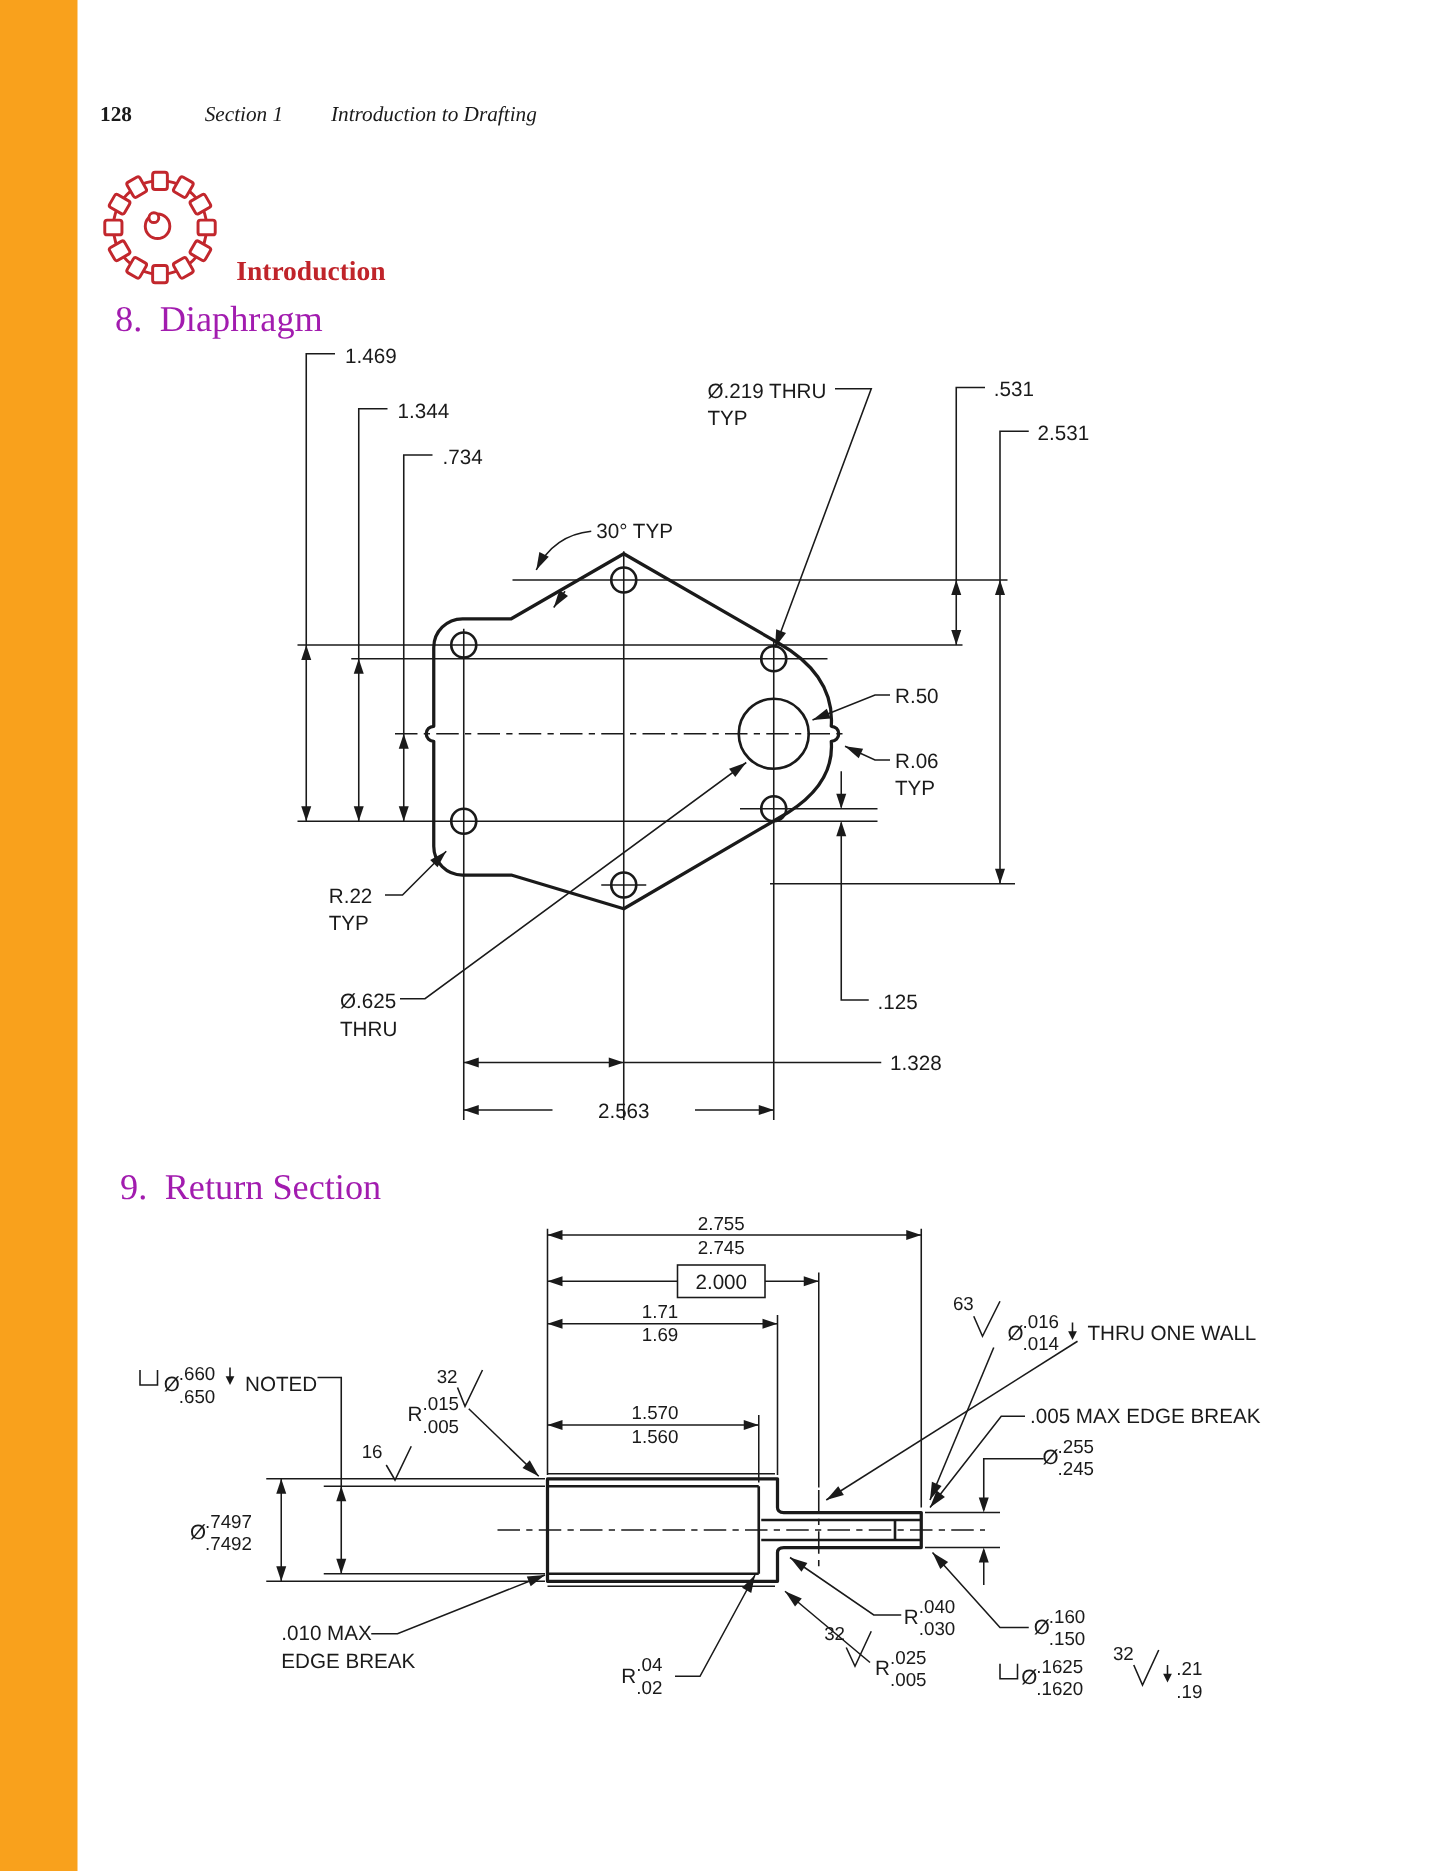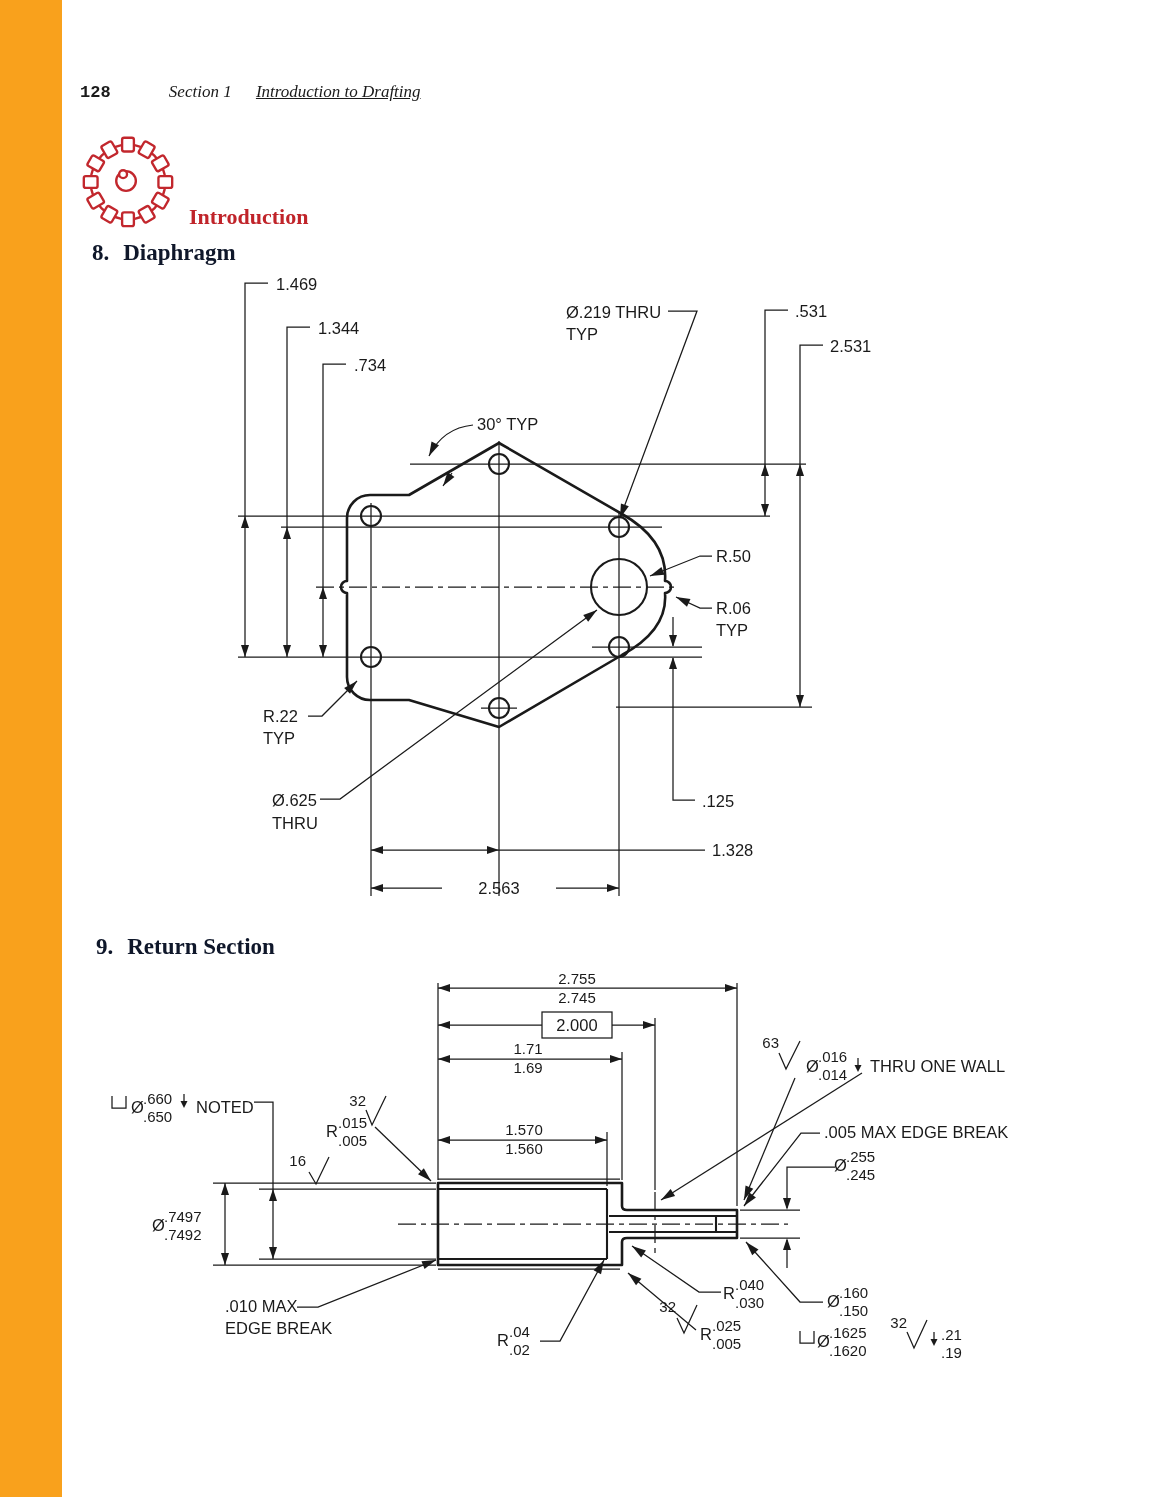--- a/index.html
+++ b/index.html
@@ -1,27 +1,27 @@
 <!DOCTYPE html>
 <html><head>
 <meta charset="utf-8">
 <style>
   html,body{margin:0;padding:0;}
   body{width:1156px;height:1497px;position:relative;background:#ffffff;overflow:hidden;
        font-family:"Liberation Sans",sans-serif;}
   .accent-bar{position:absolute;left:0;top:0;width:62px;height:1497px;}
   .runhead{position:absolute;top:82px;left:80px;font-family:"Liberation Serif",serif;
            font-size:17px;color:#1a1a1a;}
-  .runhead .pnum{font-weight:bold;font-style:normal;font-family:Liberation Mono, monospace;}
+  .runhead .pnum{font-weight:bold;font-style:normal;}
   .runhead .sec{font-style:italic;margin-left:54px;}
-  .runhead .chap{font-style:italic;margin-left:20px;text-decoration:underline;}
+  .runhead .chap{font-style:italic;margin-left:34px;}
   .gear{position:absolute;left:74px;top:126px;width:108px;height:110px;}
   .level{position:absolute;left:189px;top:204px;font-family:"Liberation Serif",serif;
          font-size:22px;font-weight:bold;}
-  .prob-head{position:absolute;font-family:"Liberation Serif",serif;font-size:23px;color:#0f172a;font-weight:bold;}
+  .prob-head{position:absolute;font-family:"Liberation Serif",serif;font-size:29px;color:#a21caf;}
   .prob-head .no{margin-right:14px;}
   #ph8{left:92px;top:240px;}
   #ph9{left:96px;top:934px;}
   svg.draw{position:absolute;left:0;top:0;width:1156px;height:1497px;}
   svg .t  {font-family:"Liberation Sans",sans-serif;font-size:16.5px;fill:#1a1a1a;}
   svg .ts {font-family:"Liberation Sans",sans-serif;font-size:15px;fill:#1a1a1a;}
   svg .outline{fill:none;stroke:#1a1a1a;stroke-width:2.6;stroke-linejoin:round;}
   svg .obj {fill:none;stroke:#1a1a1a;stroke-width:2.1;}
   svg .thin{fill:none;stroke:#1a1a1a;stroke-width:1.25;}
   svg .dash{fill:none;stroke:#1a1a1a;stroke-width:1.25;stroke-dasharray:18 5 5 5;}

